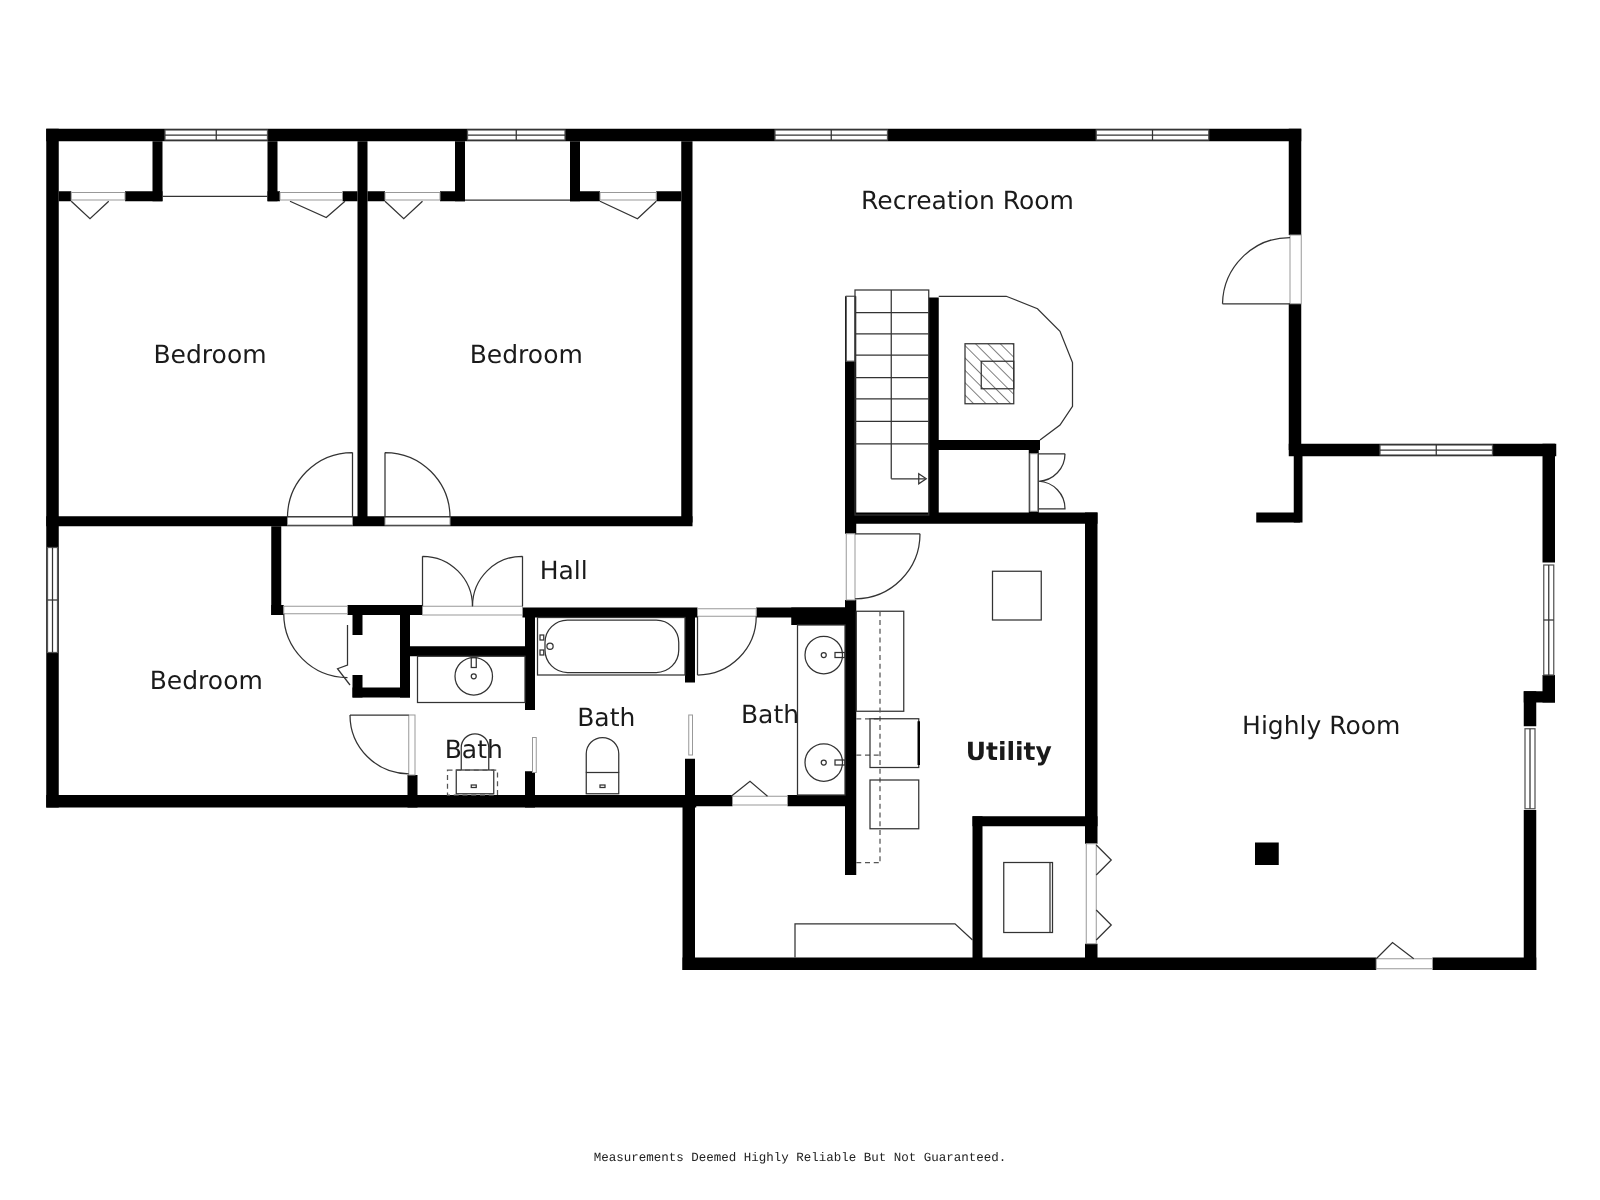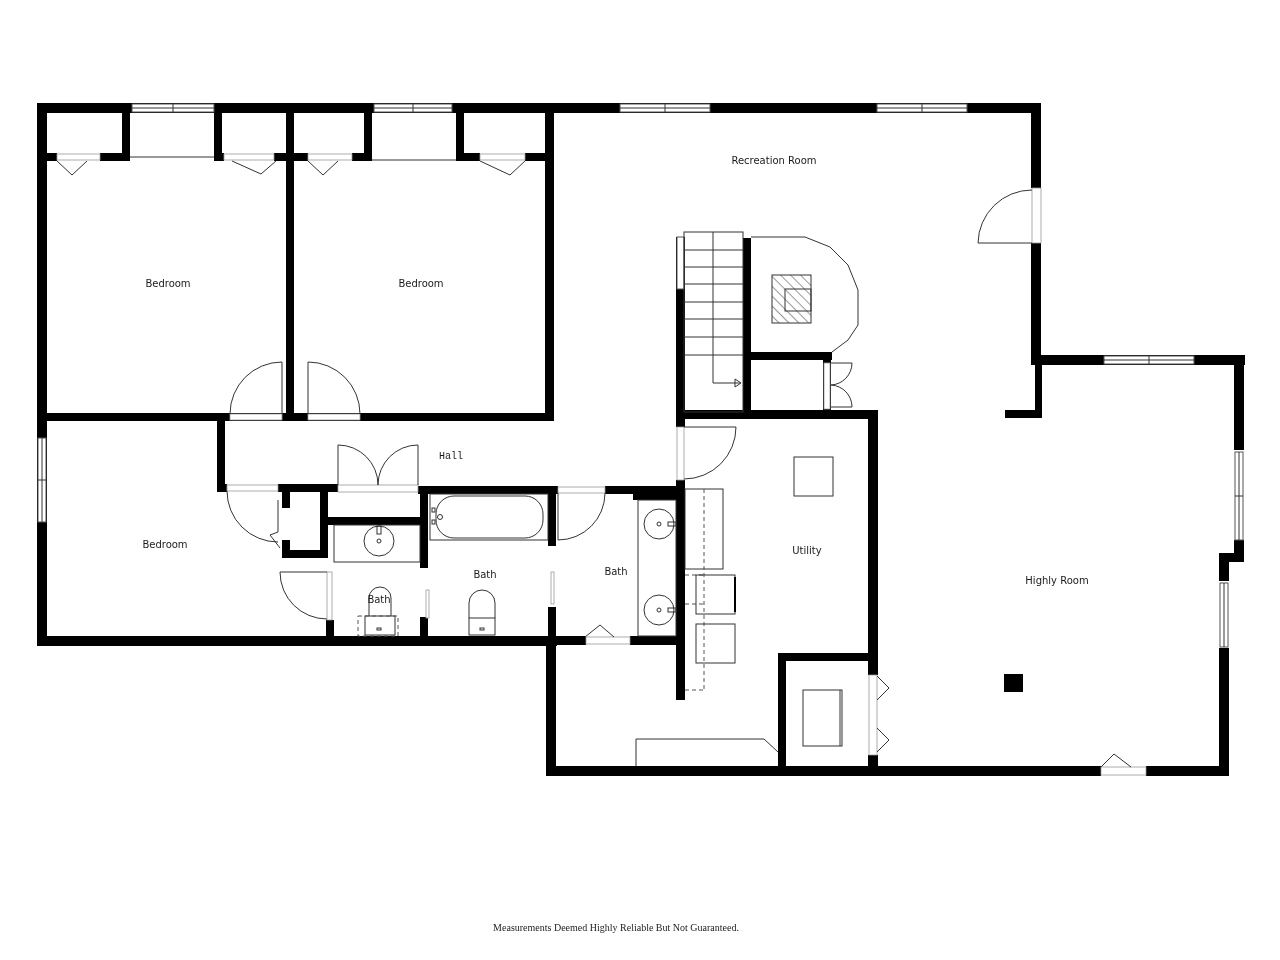--- a/index.html
+++ b/index.html
@@ -4,22 +4,22 @@
   <style>
     html, body { margin: 0; padding: 0; background: #ffffff; }
     body { width: 1280px; height: 960px; position: relative; overflow: hidden; font-family: "DejaVu Sans", sans-serif; }
     #plan { position: absolute; left: 0; top: 0; width: 1280px; height: 960px; }
     .wall { fill: #000000; }
     .thin { fill: none; stroke: #333333; stroke-width: 1; }
     .fix { fill: #ffffff; stroke: #333333; stroke-width: 1; }
     .dash { fill: none; stroke: #555555; stroke-width: 1; stroke-dasharray: 4 3; }
     .win { fill: #ffffff; stroke: #555555; stroke-width: 1; }
     .gap { fill: #ffffff; stroke: #999999; stroke-width: 0.8; }
-    .room-label { position: absolute; font-size: 10px; color: #1a1a1a; white-space: nowrap; transform: translate(-50%, -50%); font-family: "DejaVu Sans", sans-serif; }
-    .disclaimer { position: absolute; left: 616px; top: 927px; transform: translate(-50%, -50%); font-size: 10px; color: #222222; white-space: nowrap; font-family: Liberation Serif, serif; }
+    .room-label { position: absolute; font-size: 20px; color: #1a1a1a; white-space: nowrap; transform: translate(-50%, -50%); font-family: "DejaVu Sans", sans-serif; }
+    .disclaimer { position: absolute; left: 640px; top: 927px; transform: translate(-50%, -50%); font-size: 10px; color: #222222; white-space: nowrap; font-family: Liberation Mono, monospace; }
   </style>
 </head>
 <body>
 
 <svg id="plan" viewBox="0 0 1280 960" xmlns="http://www.w3.org/2000/svg">
 
   <g>
 
     <rect class="wall" x="37" y="103" width="1004" height="10"></rect>
 
@@ -268,21 +268,21 @@
     <polyline class="thin" points="636,766 636,739 764,739 778,752"></polyline>
   </g>
   <g>
     <rect x="1004" y="674" width="19" height="18" fill="#000"></rect>
   </g>
 </svg>
 
 <div class="room-label" style="left:168px; top:283px;">Bedroom</div>
 <div class="room-label" style="left:421px; top:283px;">Bedroom</div>
 <div class="room-label" style="left:774px; top:160px;">Recreation Room</div>
-<div class="room-label" style="left:451px; top:456px;font-family:Liberation Mono, monospace;">Hall</div>
+<div class="room-label" style="left:451px; top:456px;">Hall</div>
 <div class="room-label" style="left:165px; top:544px;">Bedroom</div>
 <div class="room-label" style="left:379px; top:599px;">Bath</div>
 <div class="room-label" style="left:485px; top:574px;">Bath</div>
 <div class="room-label" style="left:616px; top:571px;">Bath</div>
-<div class="room-label" style="left:807px; top:550px;">Utility</div>
+<div class="room-label" style="left:807px; top:601px;font-weight:bold;">Utility</div>
 <div class="room-label" style="left:1057px; top:580px;">Highly Room</div>
 
 <div class="disclaimer">Measurements Deemed Highly Reliable But Not Guaranteed.</div>
 
 </body></html>

